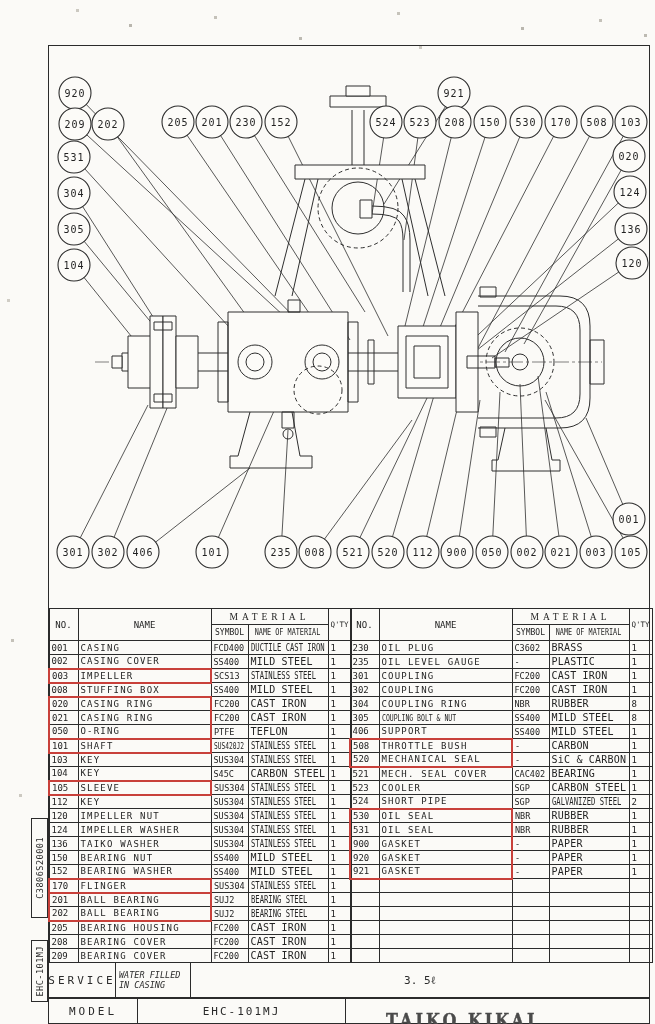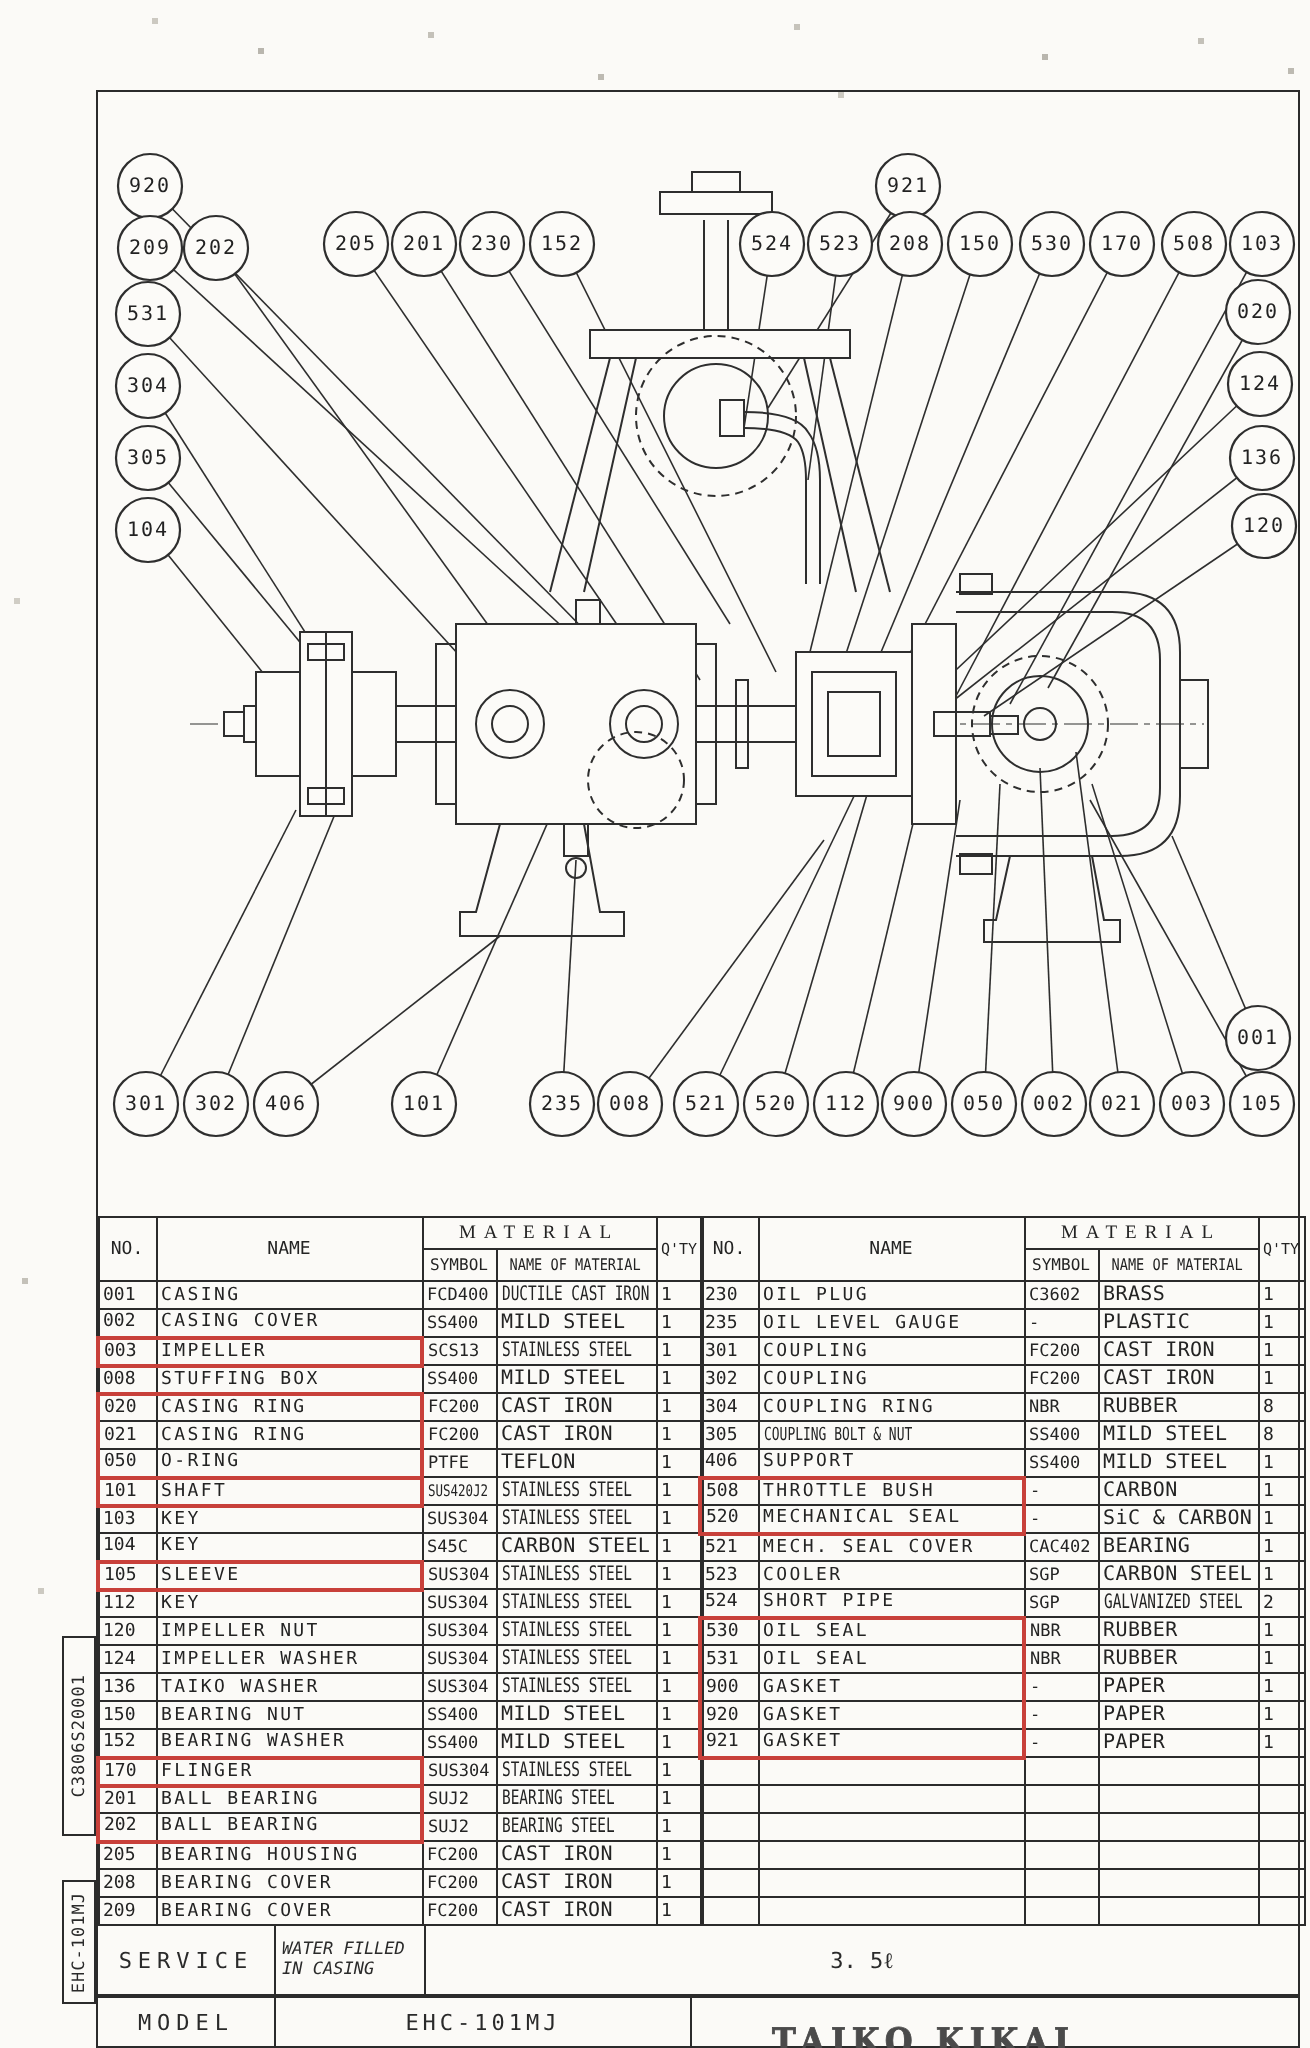--- a/index.html
+++ b/index.html
@@ -66,21 +66,21 @@
   
   .row-service,.row-model{
     position:absolute;left:48px;width:602px;box-sizing:border-box;
     border:1.5px solid #2b2b2b;display:flex;background:transparent;
   }
   .row-service{top:962px;height:36px;}
   .row-model{top:998px;height:40px;}
   .fcell{box-sizing:border-box;border-right:1px solid #2b2b2b;display:flex;
     align-items:center;justify-content:center;flex-direction:column;}
   .fcell:last-child{border-right:none;}
-  .f-svc-label{width:89px;font-size:11px;letter-spacing:3px;}
+  .f-svc-label{width:67px;font-size:11px;letter-spacing:3px;}
   .f-svc-value{width:384px;font-size:11.5px;letter-spacing:1.5px;justify-content:flex-start;
     flex-direction:row;padding-left:14px;}
   .f-note-label{width:75px;font-size:8.5px;line-height:10px;align-items:flex-start;padding-left:3px;font-style:italic;}
   .f-note-value{flex:1;font-size:11px;}
   .f-model-label{width:89px;font-size:11px;letter-spacing:3px;align-items:center;
     justify-content:flex-start;padding-top:6px;}
   .f-model-value{width:208px;font-size:11px;letter-spacing:2px;justify-content:flex-start;
     flex-direction:row;padding-top:0;align-items:flex-start;padding-top:6px;justify-content:center;}
   .f-logo{flex:1;position:relative;overflow:hidden;border-right:none;}
   .logo-text{

